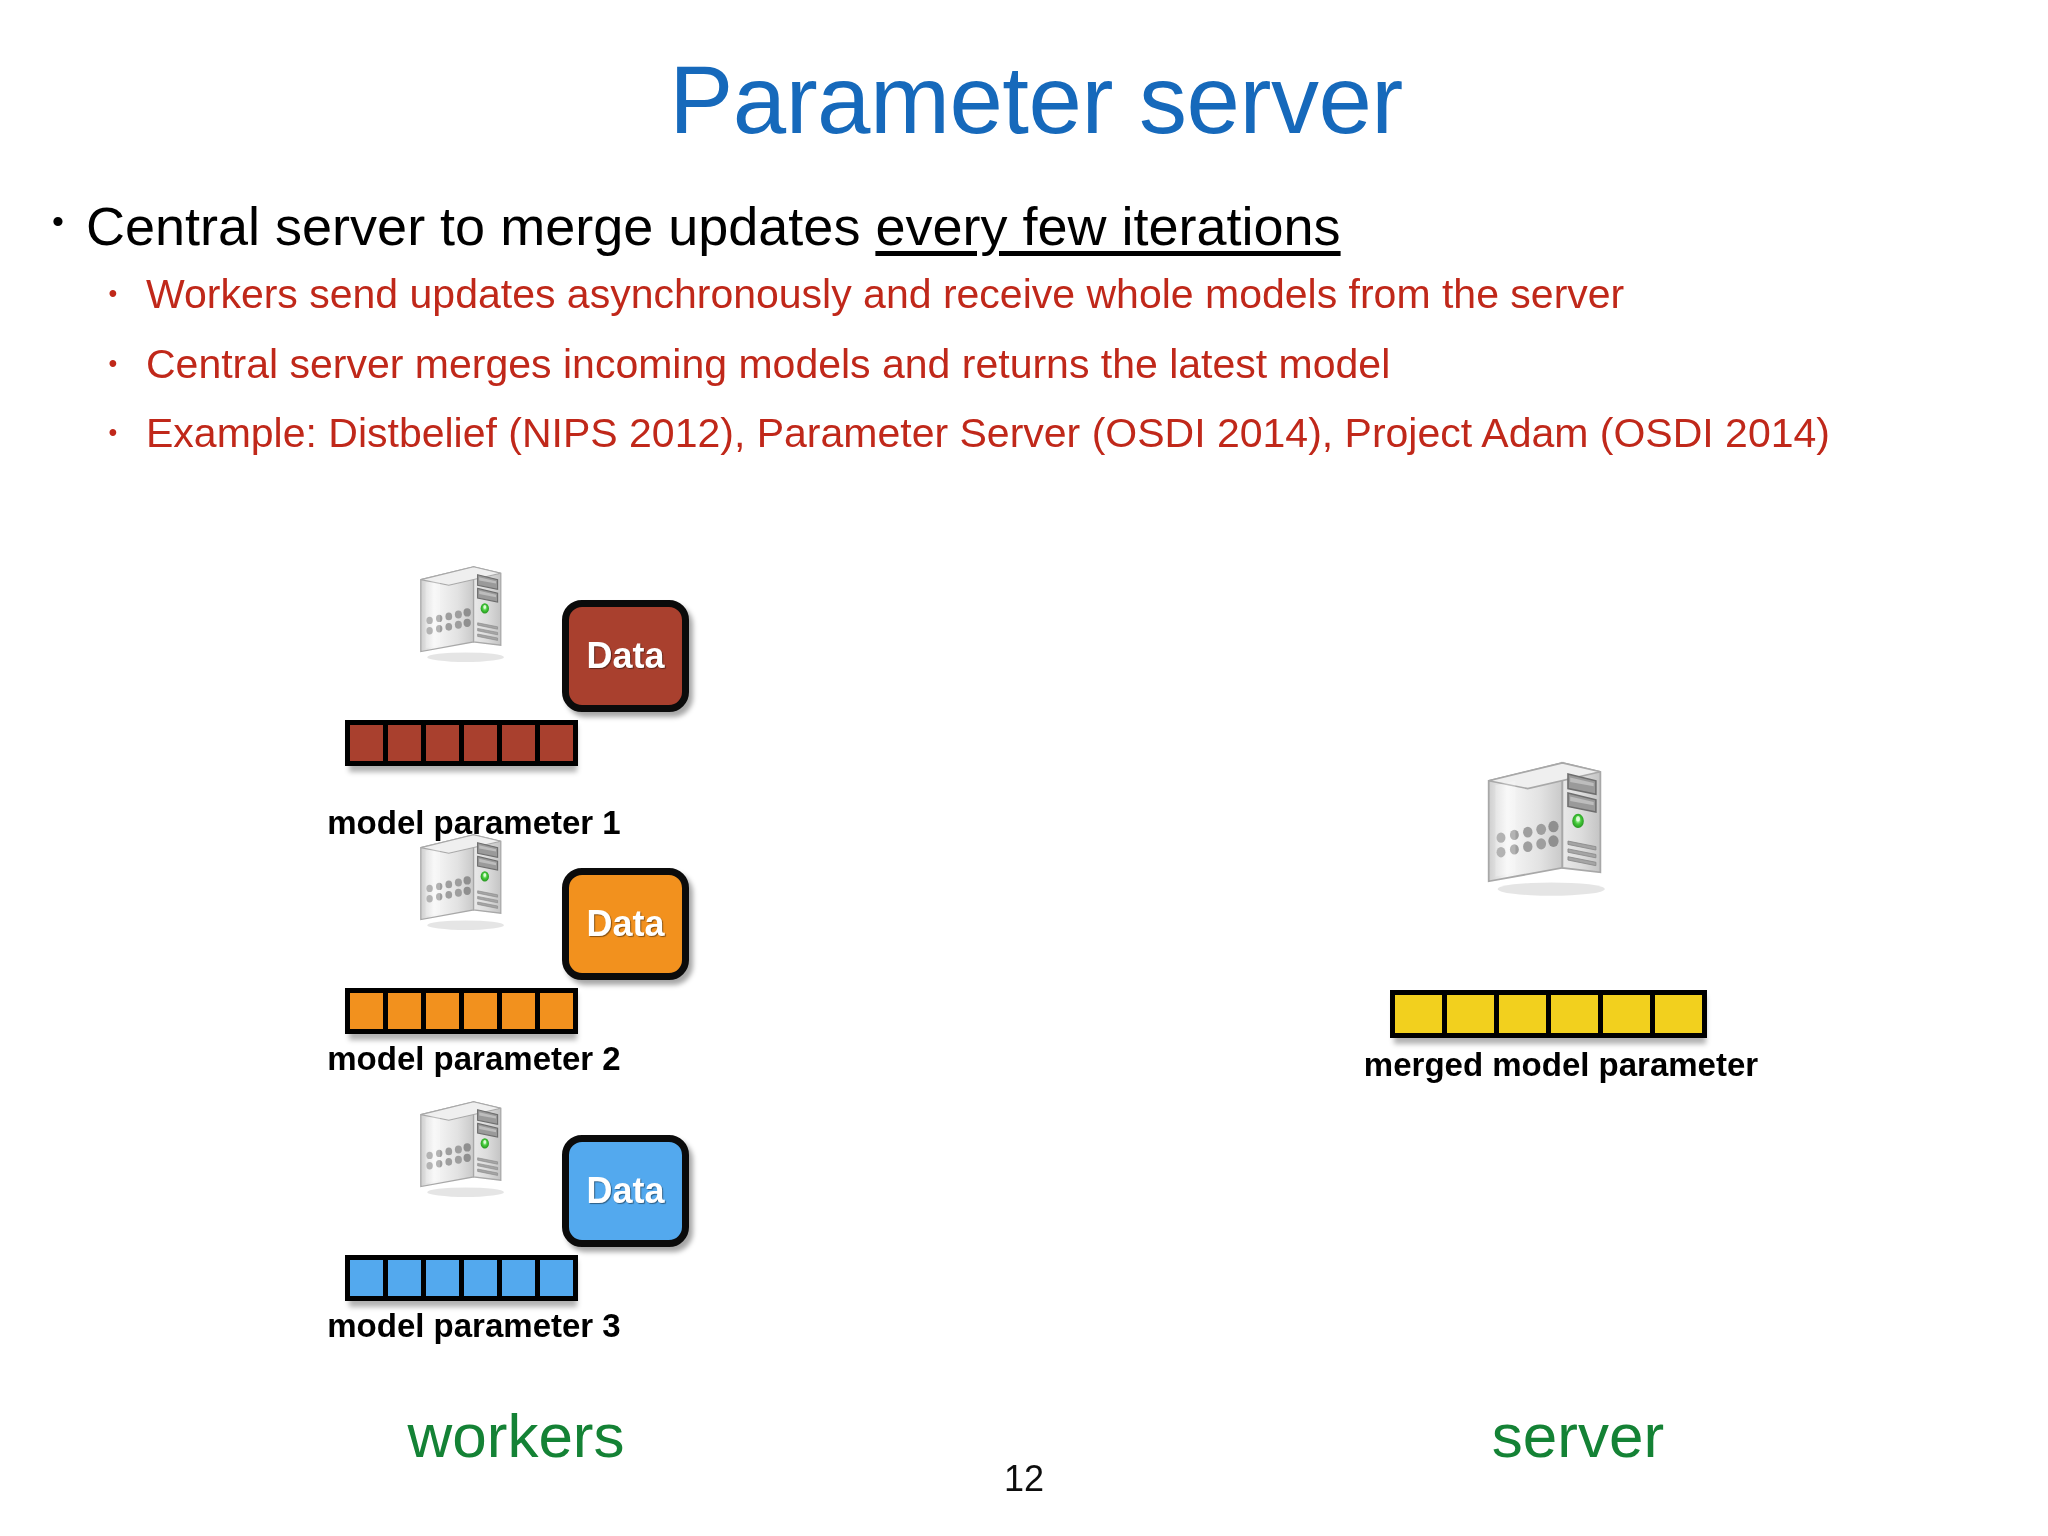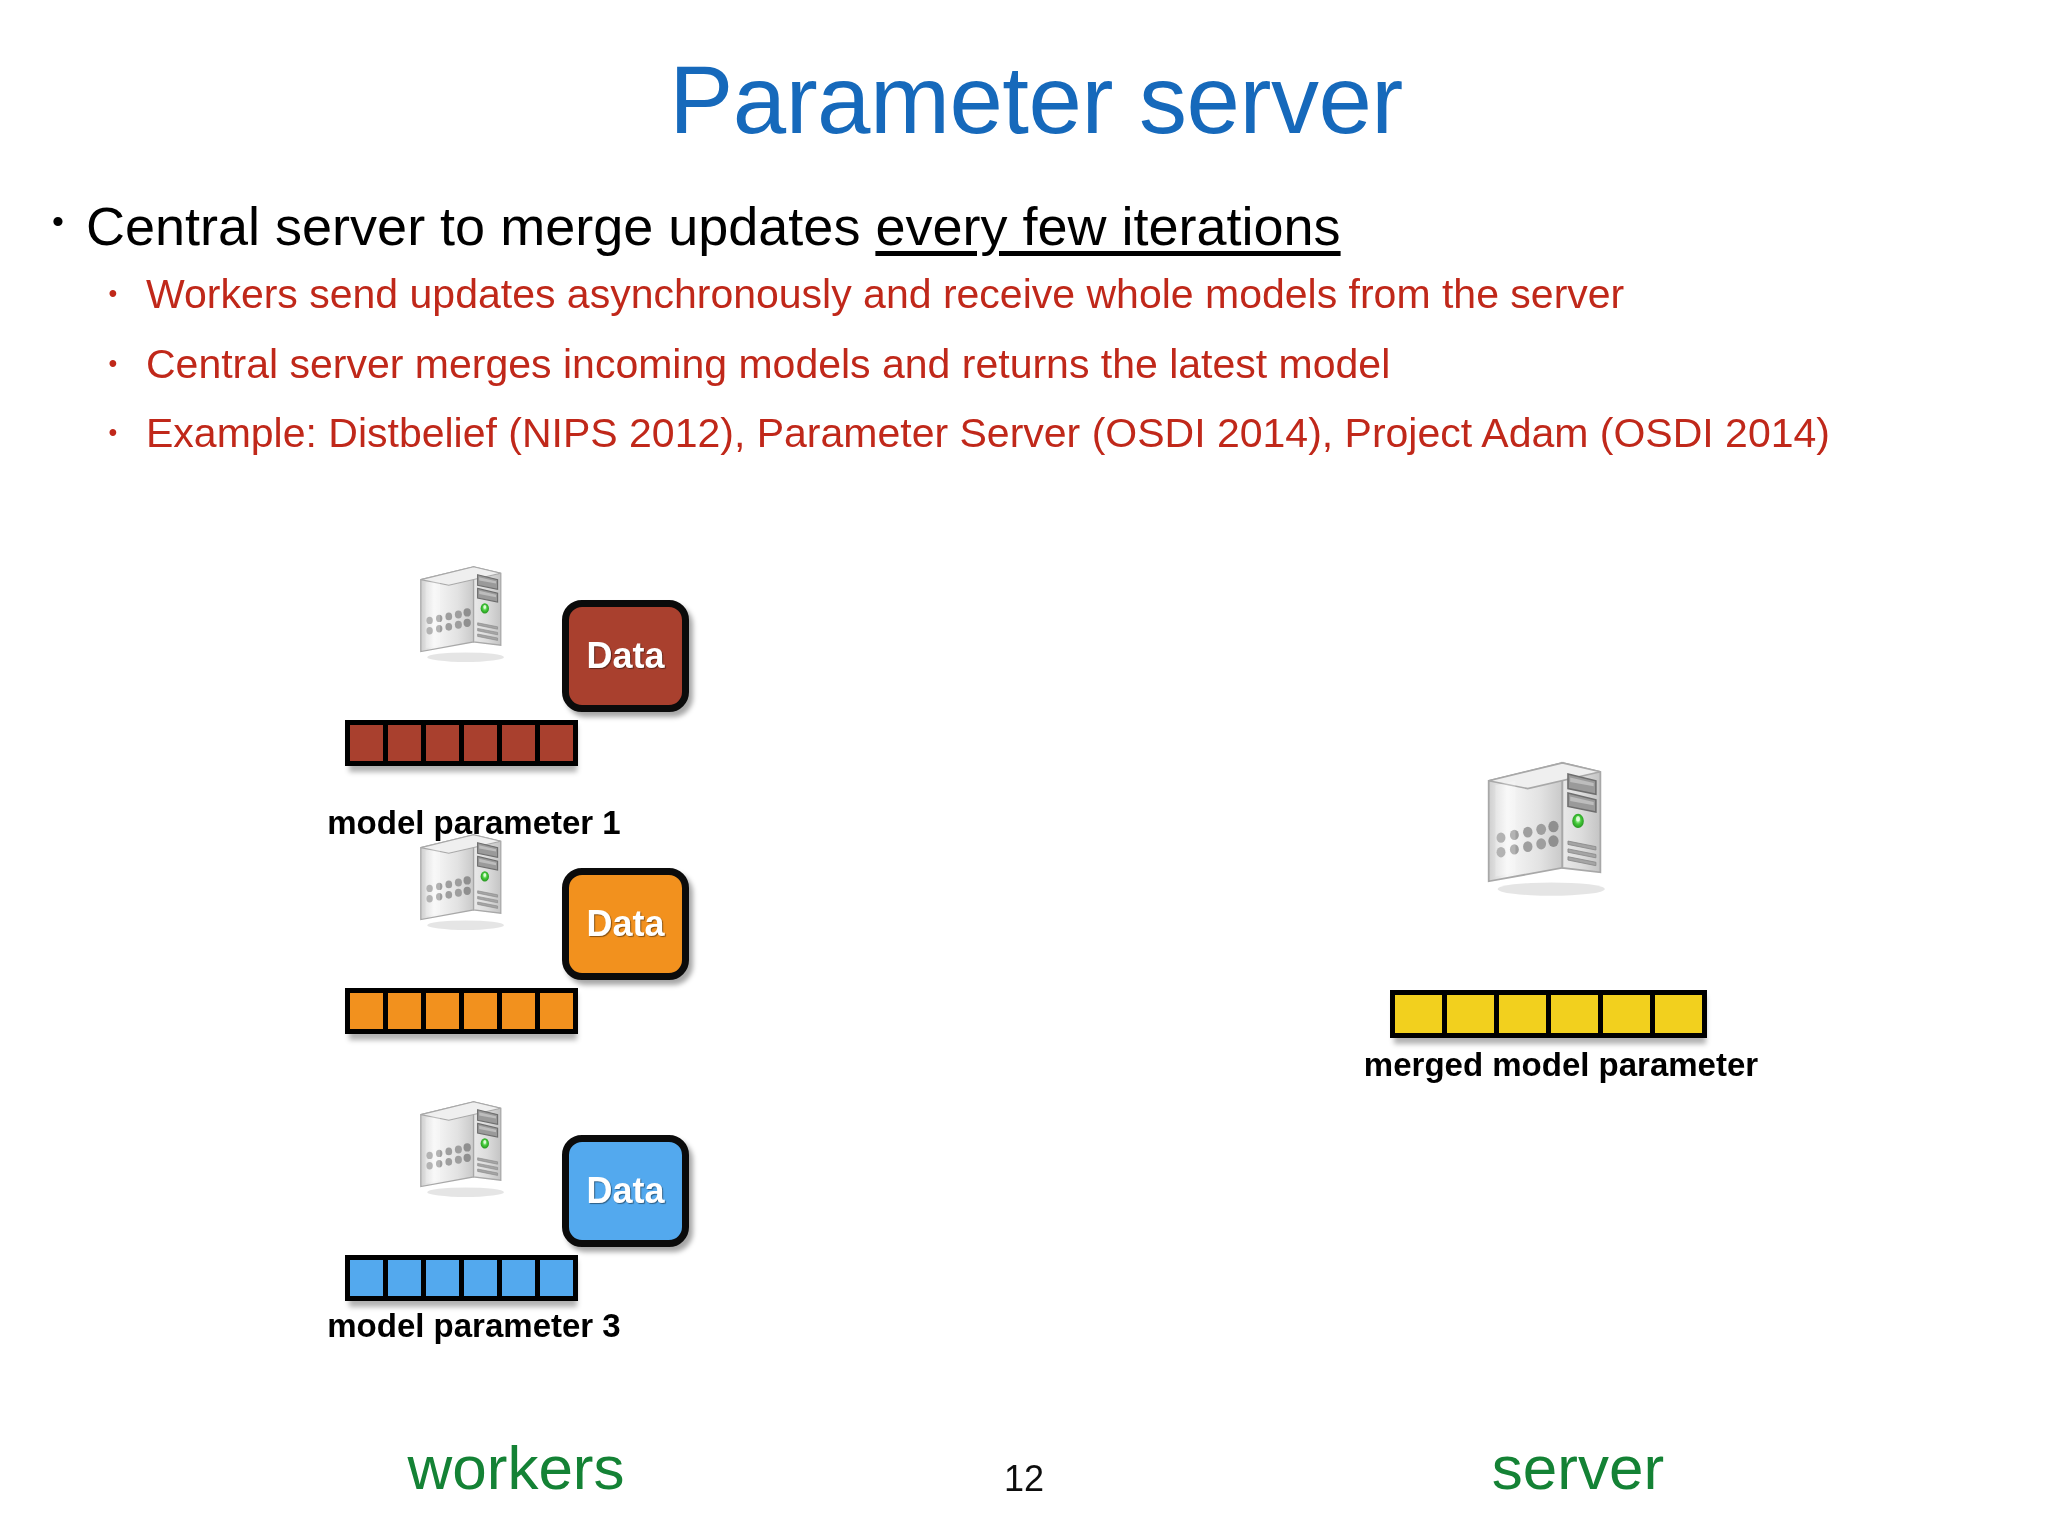--- a/index.html
+++ b/index.html
@@ -118,21 +118,20 @@
     white-space: nowrap;
   }
 
   .green-label {
     position: absolute;
     color: #148235;
     font-size: 62px;
     font-weight: 400;
     white-space: nowrap;
     text-align: center;
-    margin-top: 32px;
   }
 
   #page-number {
     position: absolute;
     top: 1458px;
     left: 0;
     width: 2048px;
     text-align: center;
     font-size: 36px;
     color: #0d0d0d;
@@ -290,20 +289,21 @@
       <span>Data</span>
     </div>
     <div class="param-strip" style="left: 345px; top: 988px; height: 46px;">
       <div class="cell" style="width: 43px; height: 46px; background: rgb(242, 145, 30);"></div>
       <div class="cell" style="width: 43px; height: 46px; background: rgb(242, 145, 30);"></div>
       <div class="cell" style="width: 43px; height: 46px; background: rgb(242, 145, 30);"></div>
       <div class="cell" style="width: 43px; height: 46px; background: rgb(242, 145, 30);"></div>
       <div class="cell" style="width: 43px; height: 46px; background: rgb(242, 145, 30);"></div>
       <div class="cell" style="width: 43px; height: 46px; background: rgb(242, 145, 30);"></div>
     </div>
+    <div class="param-label" style="top: 1040px; left: 74px; width: 800px;">model parameter 2</div>
     <div class="tower" style="left: 416px; top: 1097px;">
   <svg width="96" height="100" viewBox="0 0 120 125">
     <defs>
       <linearGradient id="gside0.8" x1="0" y1="0" x2="1" y2="0">
         <stop offset="0%" stop-color="#cfcfcf"></stop>
         <stop offset="25%" stop-color="#f7f7f7"></stop>
         <stop offset="70%" stop-color="#e2e2e2"></stop>
         <stop offset="100%" stop-color="#c9c9c9"></stop>
       </linearGradient>
       <linearGradient id="gfront0.8" x1="0" y1="0" x2="1" y2="0">

